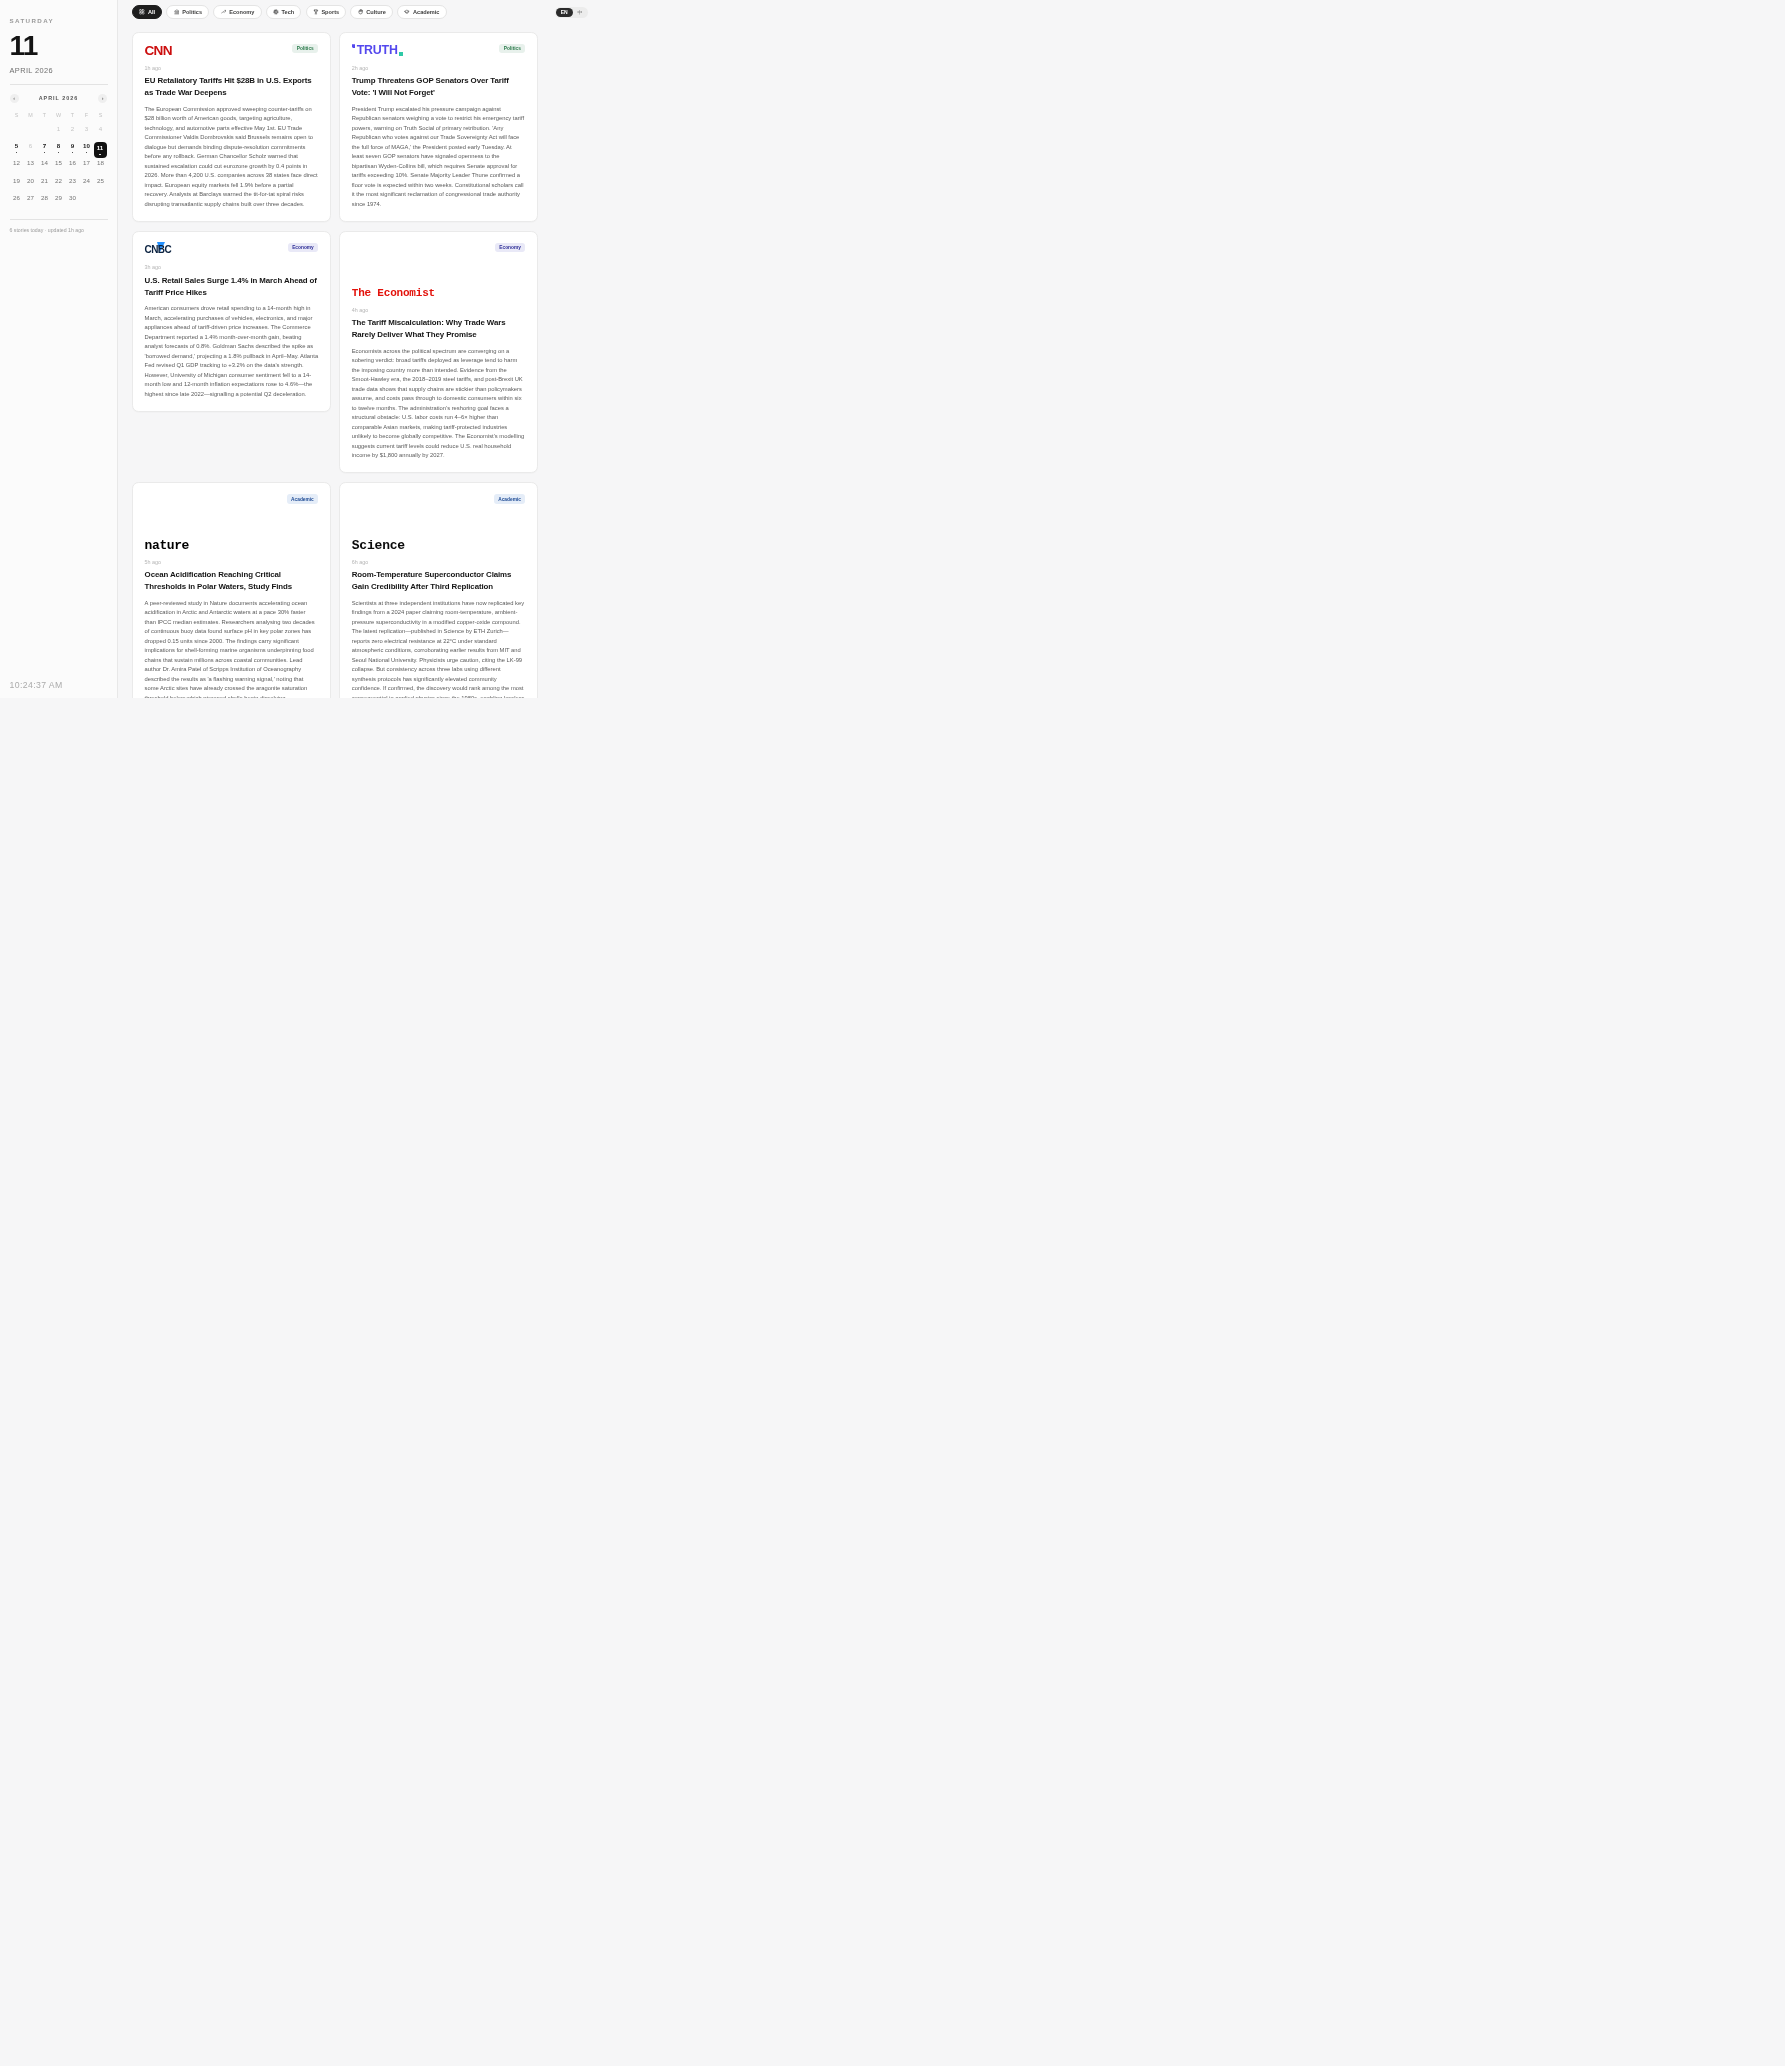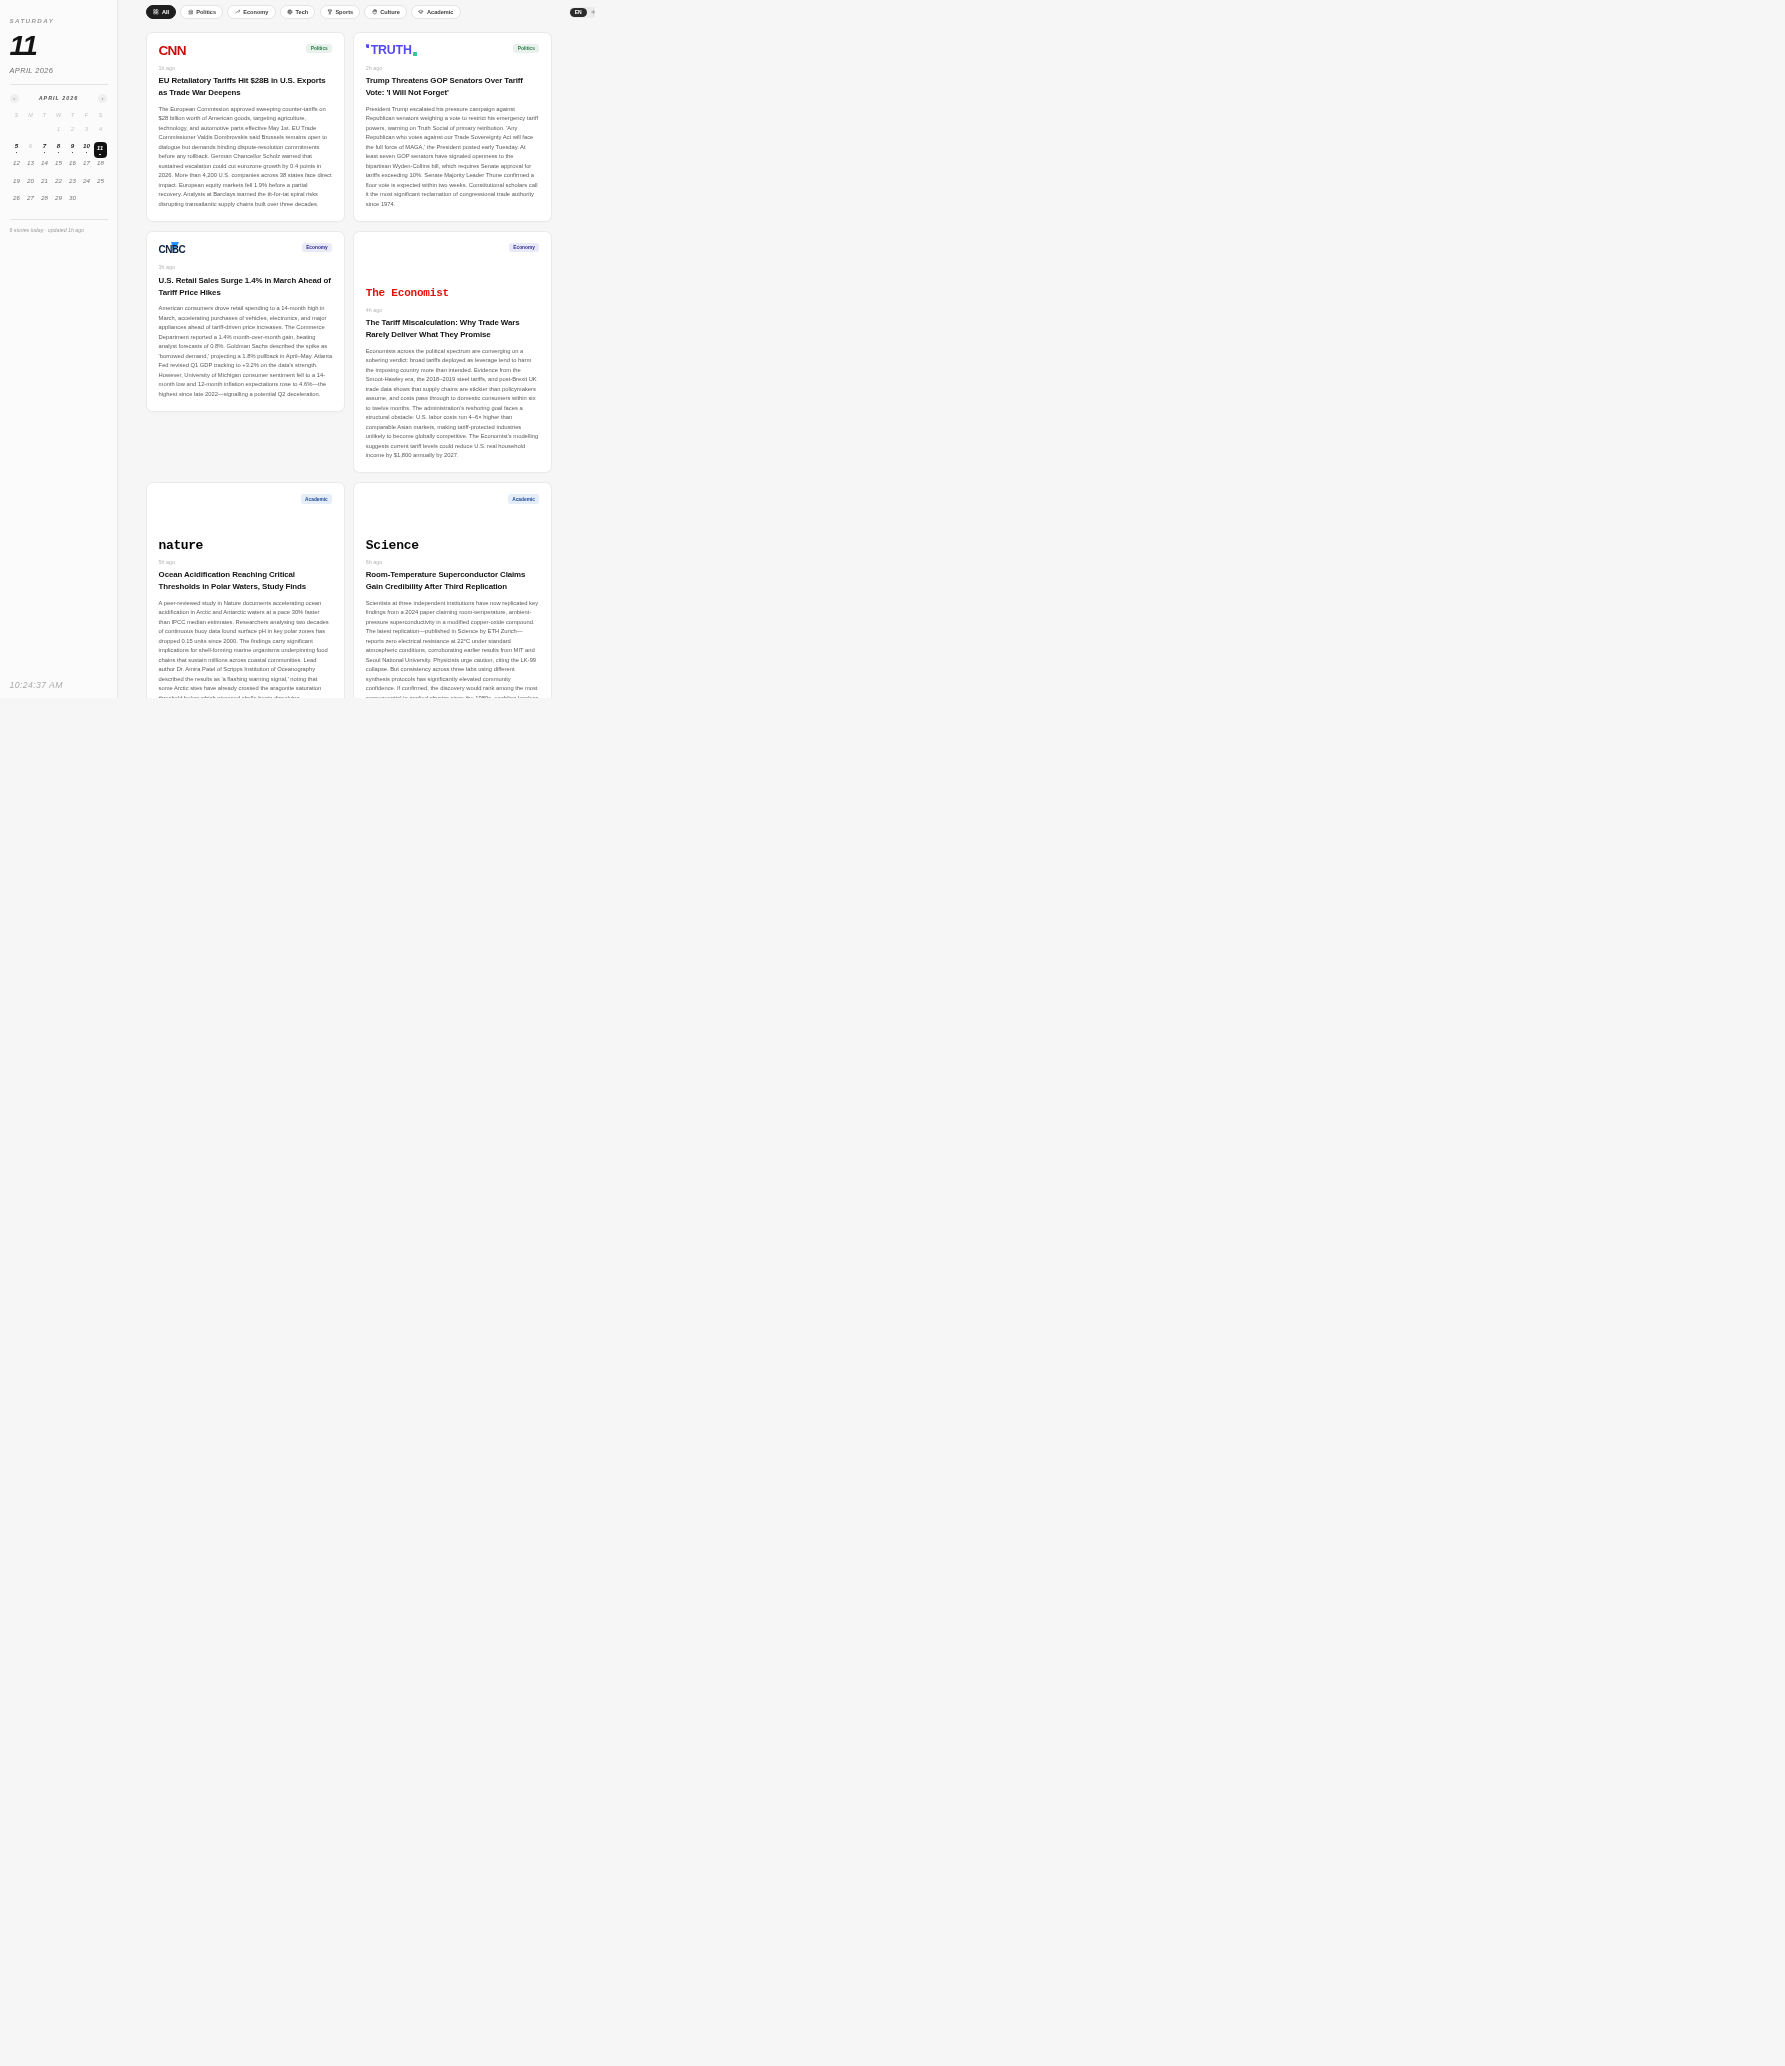--- a/index.html
+++ b/index.html
@@ -1,21 +1,21 @@
 <!DOCTYPE html>
 <html style="font-size:6.6px"><head>
 <meta charset="utf-8">
 <style>
   * { margin:0; padding:0; box-sizing:border-box; }
   html,body { width:595px; height:698px; overflow:hidden; }
   body { background:#f6f6f7; font-family:"Liberation Sans", sans-serif; color:#222; position:relative; }
 
   
   .sidebar { position:absolute; left:0; top:0; width:118px; height:698px;
-             background:#fbfbfb; border-right:0.4px solid #e8e8e8; padding:10.7px 9.5px;font-style:italic; }
+             background:#fbfbfb; border-right:0.4px solid #e8e8e8; padding:10.7px 9.5px; }
   .weekday { font-size:6.2px; font-weight:700; letter-spacing:1.4px; color:#9a9a9a; margin-top:6.6px; }
   .big-day { font-size:28px; font-weight:800; color:#141414; letter-spacing:-0.8px; margin-top:7.4px; line-height:1; }
   .month-year { font-size:7.4px; color:#6f6f6f; letter-spacing:0.4px; margin-top:6.6px; }
   .divider { border:none; border-top:0.4px solid #e3e3e3; margin-top:9px; }
   .cal-header { display:flex; align-items:center; justify-content:space-between; margin-top:8.3px; }
   .cal-nav { width:9.5px; height:9.5px; border-radius:50%; background:#efefef; color:#555;
              display:flex; align-items:center; justify-content:center; font-size:5.4px; cursor:pointer; }
   .cal-title { font-size:5.4px; font-weight:700; letter-spacing:1px; color:#555; }
   .dow { display:grid; grid-template-columns:repeat(7,1fr); margin-top:9px; }
   .dow span { text-align:center; font-size:5.4px; color:#c3c3c3; }
@@ -27,21 +27,21 @@
   .cell.normal .num { color:#757575; }
   .cell.story .num { color:#1c1c1c; font-weight:600; }
   .cell.story .dot { background:#1c1c1c; }
   .cell.today { background:#111; border-radius:4.1px; width:13px; height:15.7px; justify-content:center; }
   .cell.today .num { color:#fff; font-weight:700; }
   .cell.today .dot { background:#fff; }
   .summary { font-size:5.2px; color:#9d9d9d; margin-top:7.4px; }
   .clock { position:absolute; left:9.5px; bottom:8.3px; font-size:8.7px; color:#ababab; letter-spacing:0.4px; }
 
   
-  .main { position:absolute; left:132px; top:0; width:477px; height:698px; padding:5.4px 6.6px 0 14px; }
+  .main { position:absolute; left:118px; top:0; width:477px; height:698px; padding:5.4px 6.6px 0 14px; }
   .topbar { display:flex; align-items:center; }
   .chips { display:flex; gap:4.1px; }
   .chip { height:14px; padding:0 6.2px; border-radius:7px; background:#fff; border:0.4px solid #e4e4e4;
           display:flex; align-items:center; gap:2.9px; font-size:5.6px; font-weight:600; color:#414141; cursor:pointer; }
   .chip.active { background:#1e1e1e; border-color:#1e1e1e; color:#fff; }
   .chip svg { width:5.8px; height:5.8px; stroke:currentColor; fill:none; stroke-width:1.5; stroke-linecap:round; stroke-linejoin:round; }
   .lang { margin-left:auto; background:#ececec; border-radius:5.8px; height:11px; display:flex; align-items:center; padding:0.8px; }
   .lang .opt { font-size:5px; padding:0 5px; height:9.5px; display:flex; align-items:center; border-radius:5px; color:#666; cursor:pointer; }
   .lang .opt.active { background:#2b2b2b; color:#fff; font-weight:700; }
 

